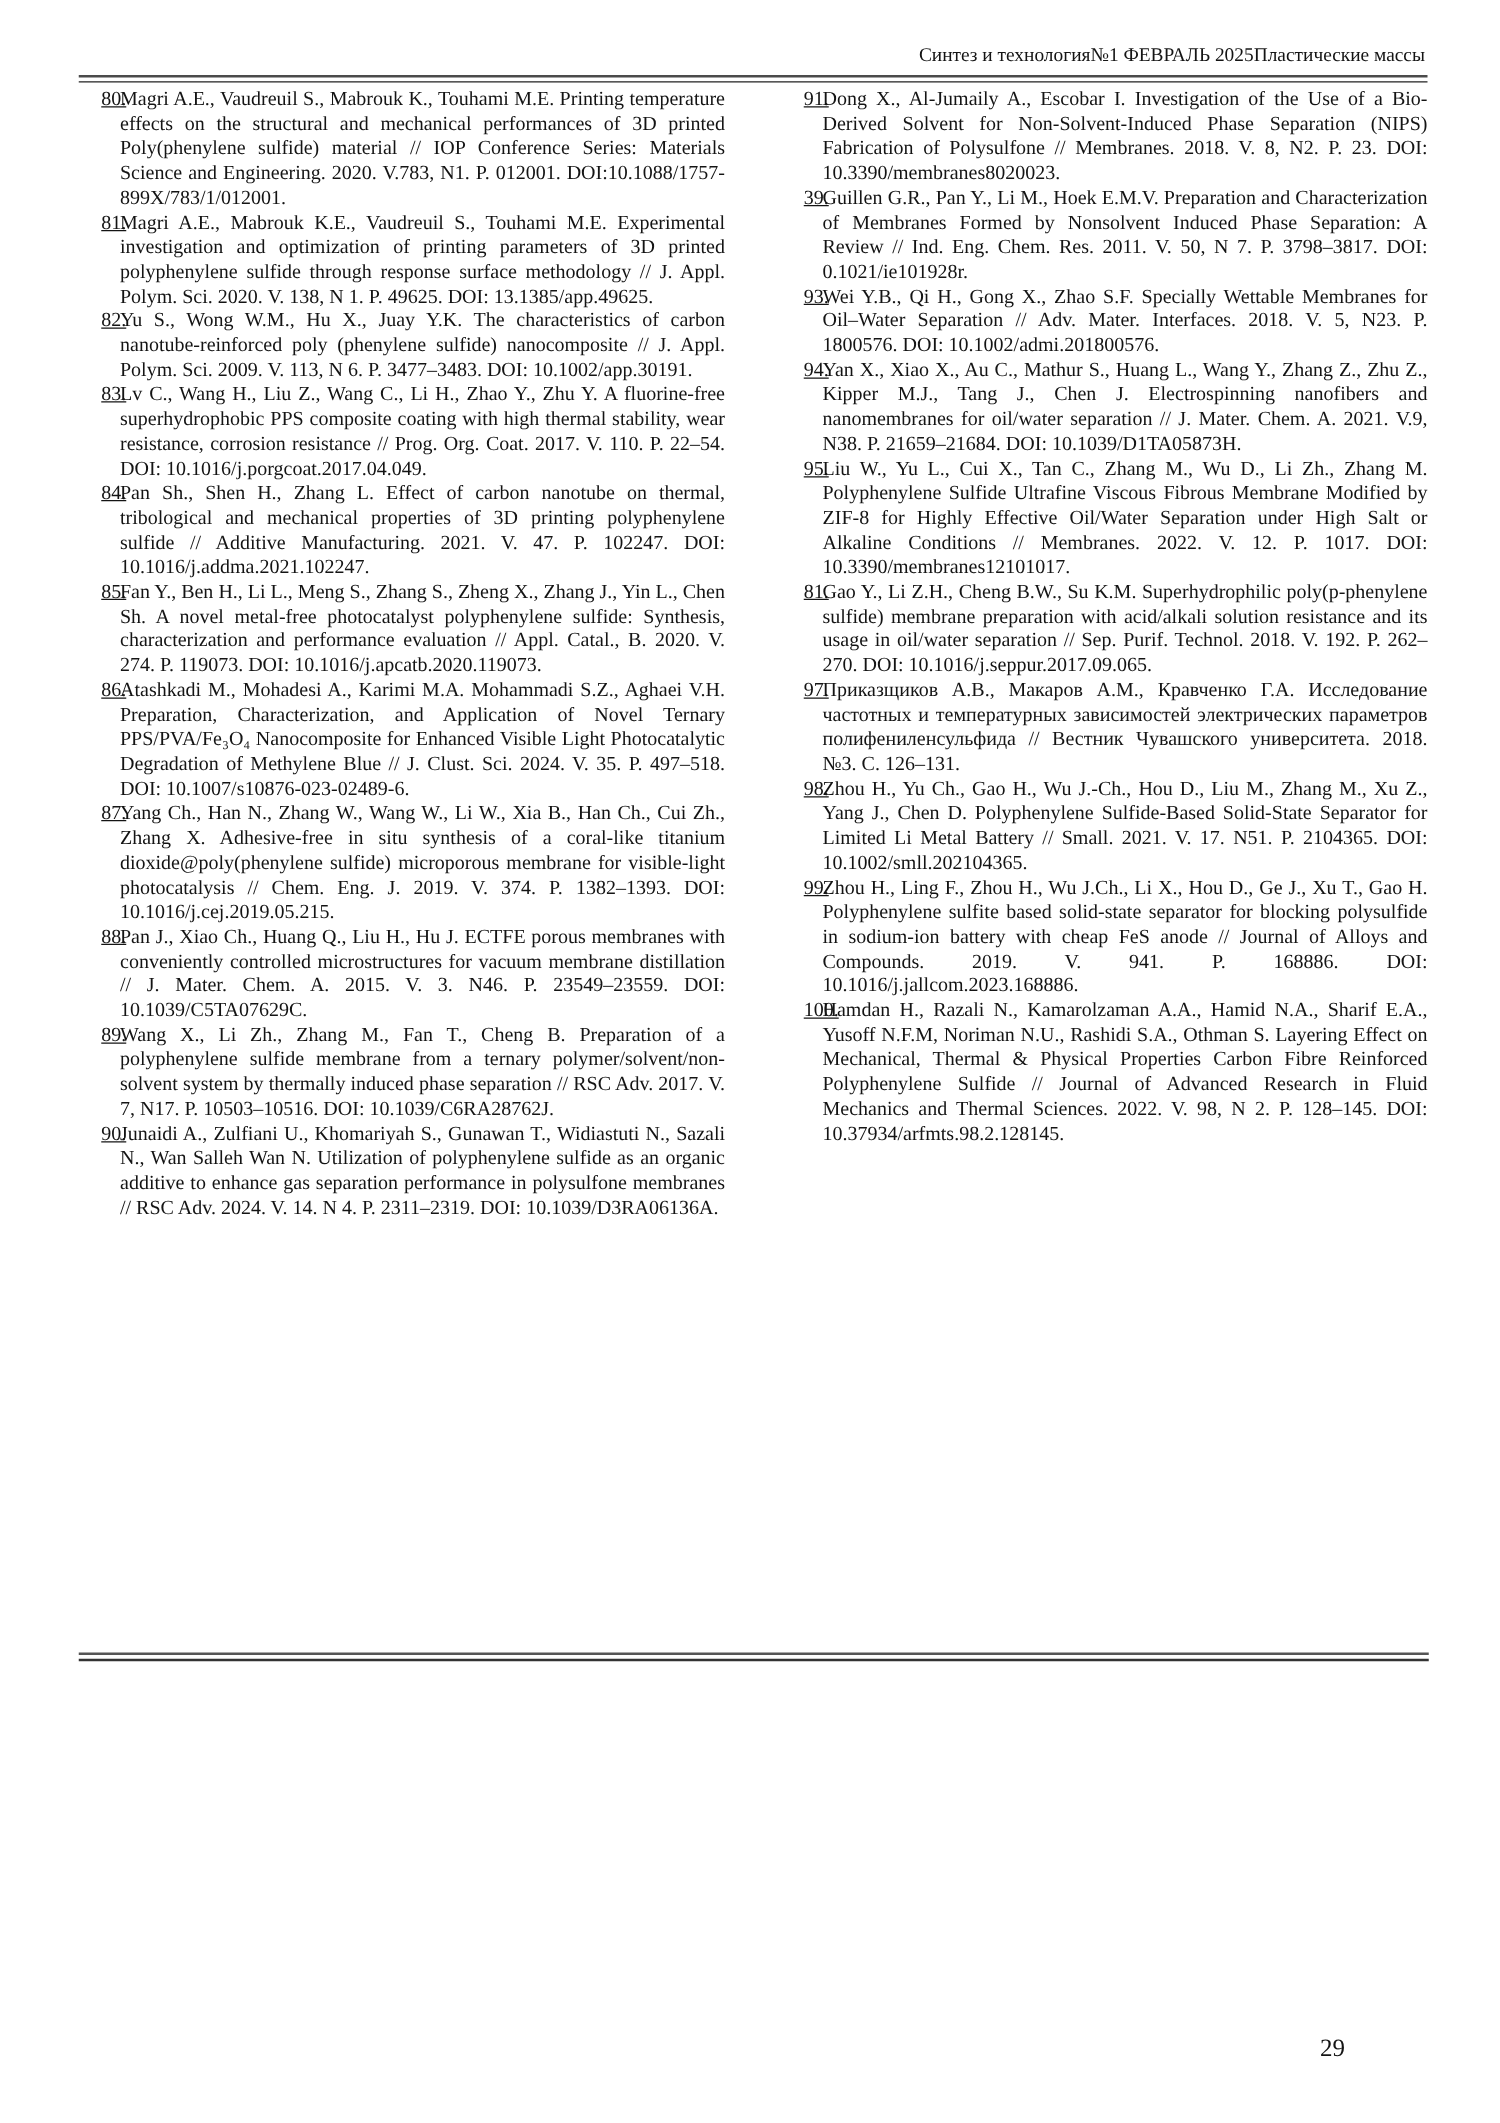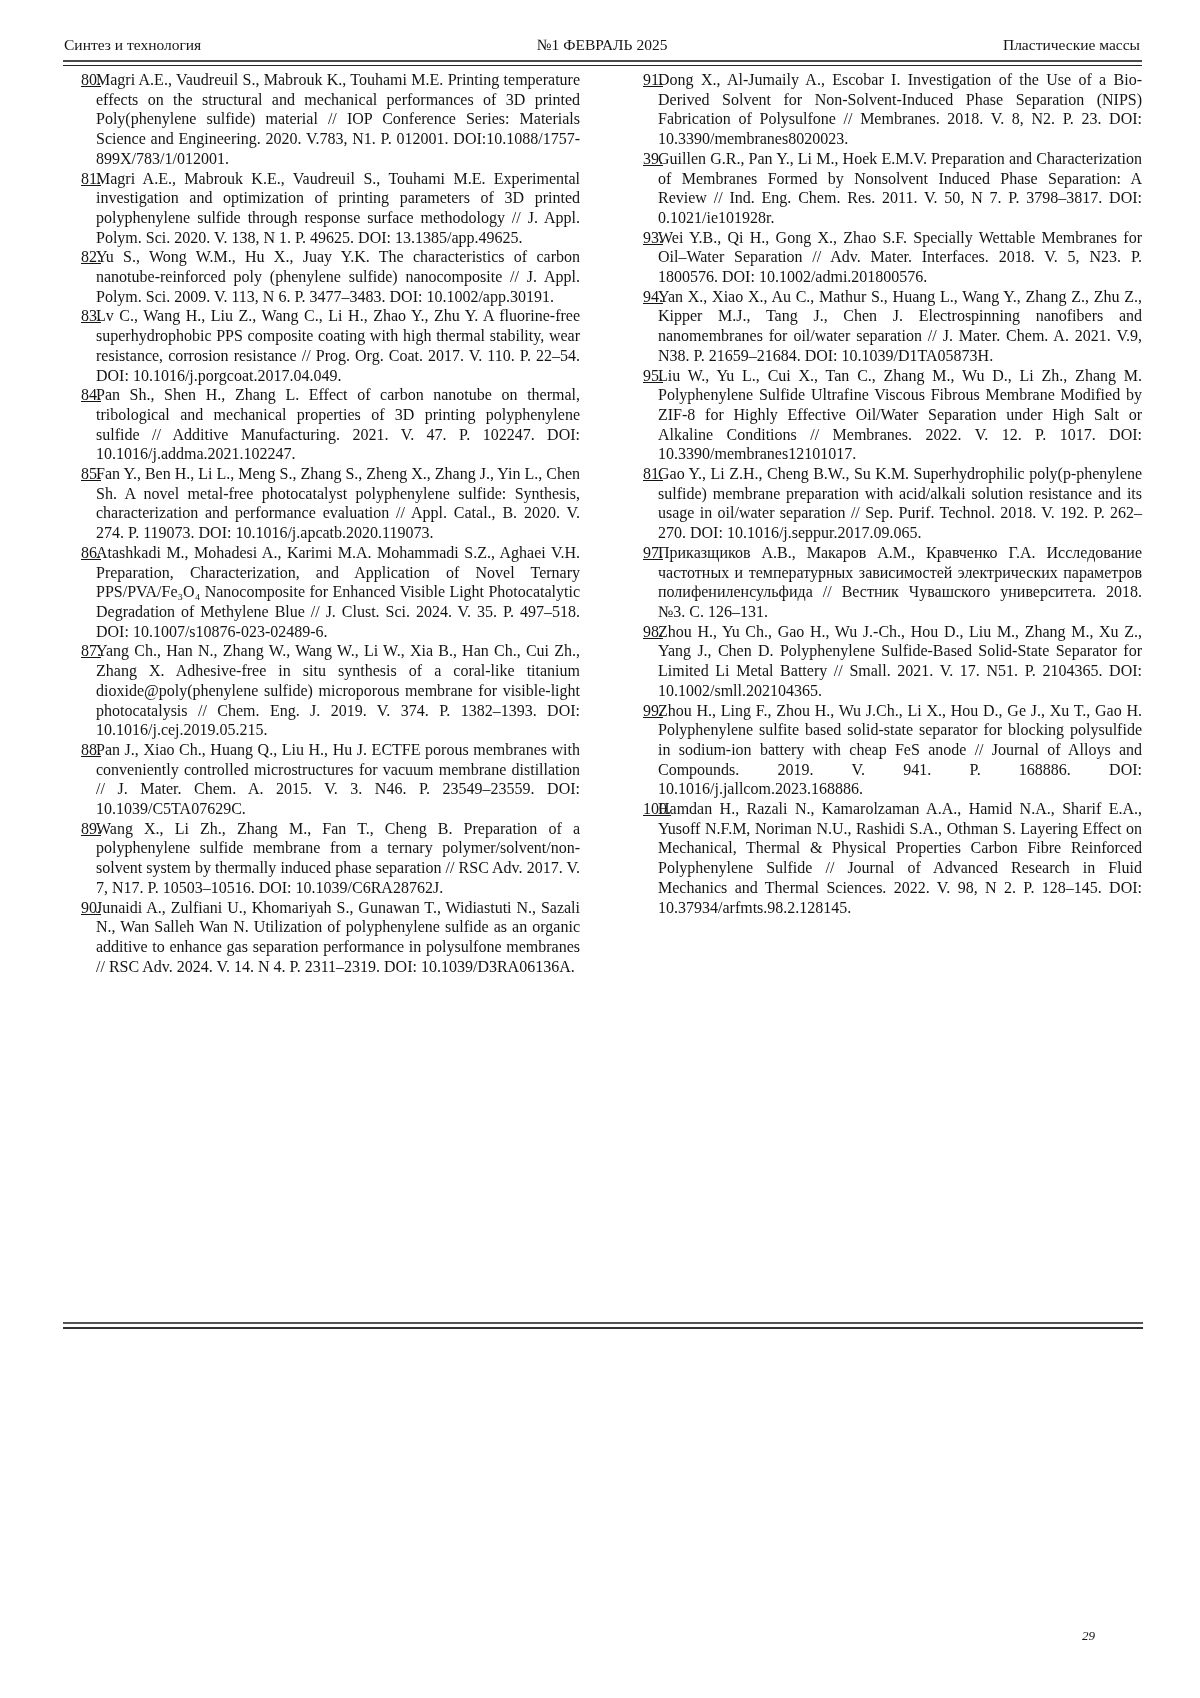--- a/index.html
+++ b/index.html
@@ -14,21 +14,21 @@
     font-family: "Liberation Serif", "DejaVu Serif", serif;
     color: #141414;
     overflow: hidden;
   }
   .running-head {
     position: absolute;
     top: 36px;
     left: 64px;
     width: 1076px;
     display: flex;
-    justify-content: space-between;
+    justify-content: flex-end;
     align-items: baseline;
     font-size: 15.5px;
   }
   .running-head .center { text-align: center; }
   .head-rule {
     position: absolute;
     top: 60px;
     left: 63px;
     width: 1079px;
     height: 3px;
@@ -67,23 +67,22 @@
     top: 1322px;
     left: 63px;
     width: 1080px;
     height: 3px;
     border-top: 2px solid #555555;
     border-bottom: 2px solid #333333;
   }
   .page-number {
     position: absolute;
     top: 1628px;
-    left: 1082px;
-    font-size: 13px;
-    font-style: italic;
+    left: 1056px;
+    font-size: 20px;
   }
 </style>
 </head>
 <body>
 
 <div class="running-head">
   <span class="left">Синтез и технология</span>
   <span class="center">№1 ФЕВРАЛЬ 2025</span>
   <span class="right">Пластические массы</span>
 </div>

